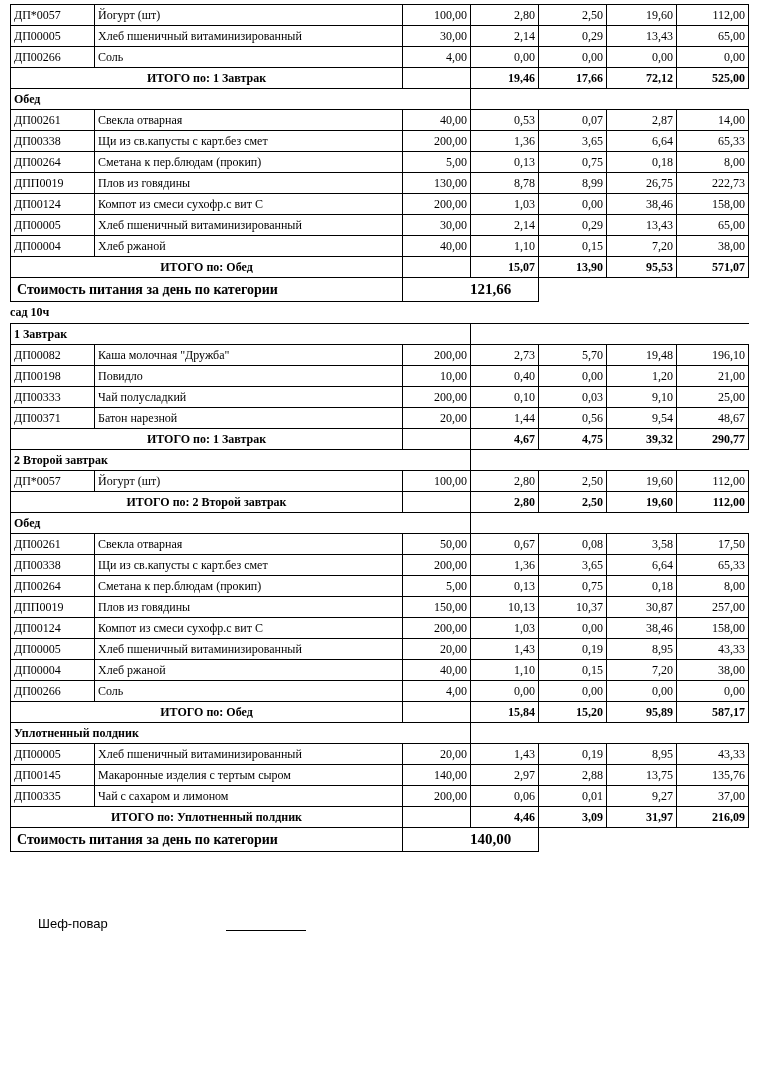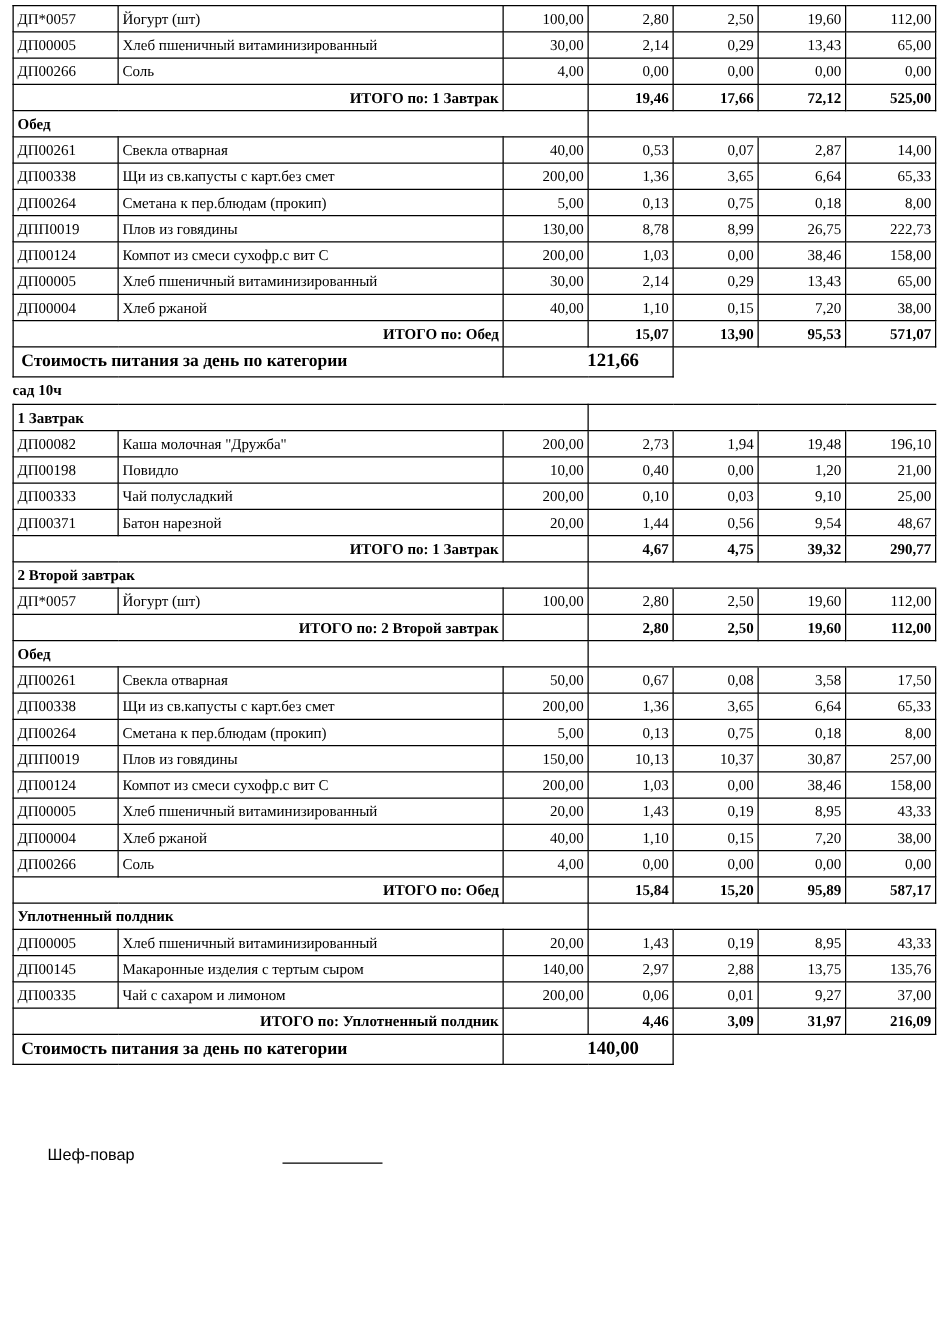--- a/index.html
+++ b/index.html
@@ -57,21 +57,21 @@
     margin-left: 44px;
   }
   tr.section td.blank {
     border-left: none;
     border-right: none;
   }
   tr.total td {
     font-weight: bold;
   }
   tr.total td.label {
-    text-align: right;
+    text-align: center;
   }
   tr.grand td {
     font-weight: bold;
     font-size: 14px;
     height: 21px;
     padding-left: 43px;
   }
   tr.grand td.label {
     text-align: left;
     padding-left: 6px;
@@ -263,21 +263,21 @@
         <td class="blank"></td>
         <td class="blank"></td>
         <td class="blank"></td>
         <td class="blank"></td>
       </tr>
       <tr>
         <td class="code">ДП00082</td>
         <td class="name">Каша молочная "Дружба"</td>
         <td class="num">200,00</td>
         <td class="num">2,73</td>
-        <td class="num">1,94</td>
+        <td class="num">5,70</td>
         <td class="num">19,48</td>
         <td class="num">196,10</td>
       </tr>
       <tr>
         <td class="code">ДП00198</td>
         <td class="name">Повидло</td>
         <td class="num">10,00</td>
         <td class="num">0,40</td>
         <td class="num">0,00</td>
         <td class="num">1,20</td>

